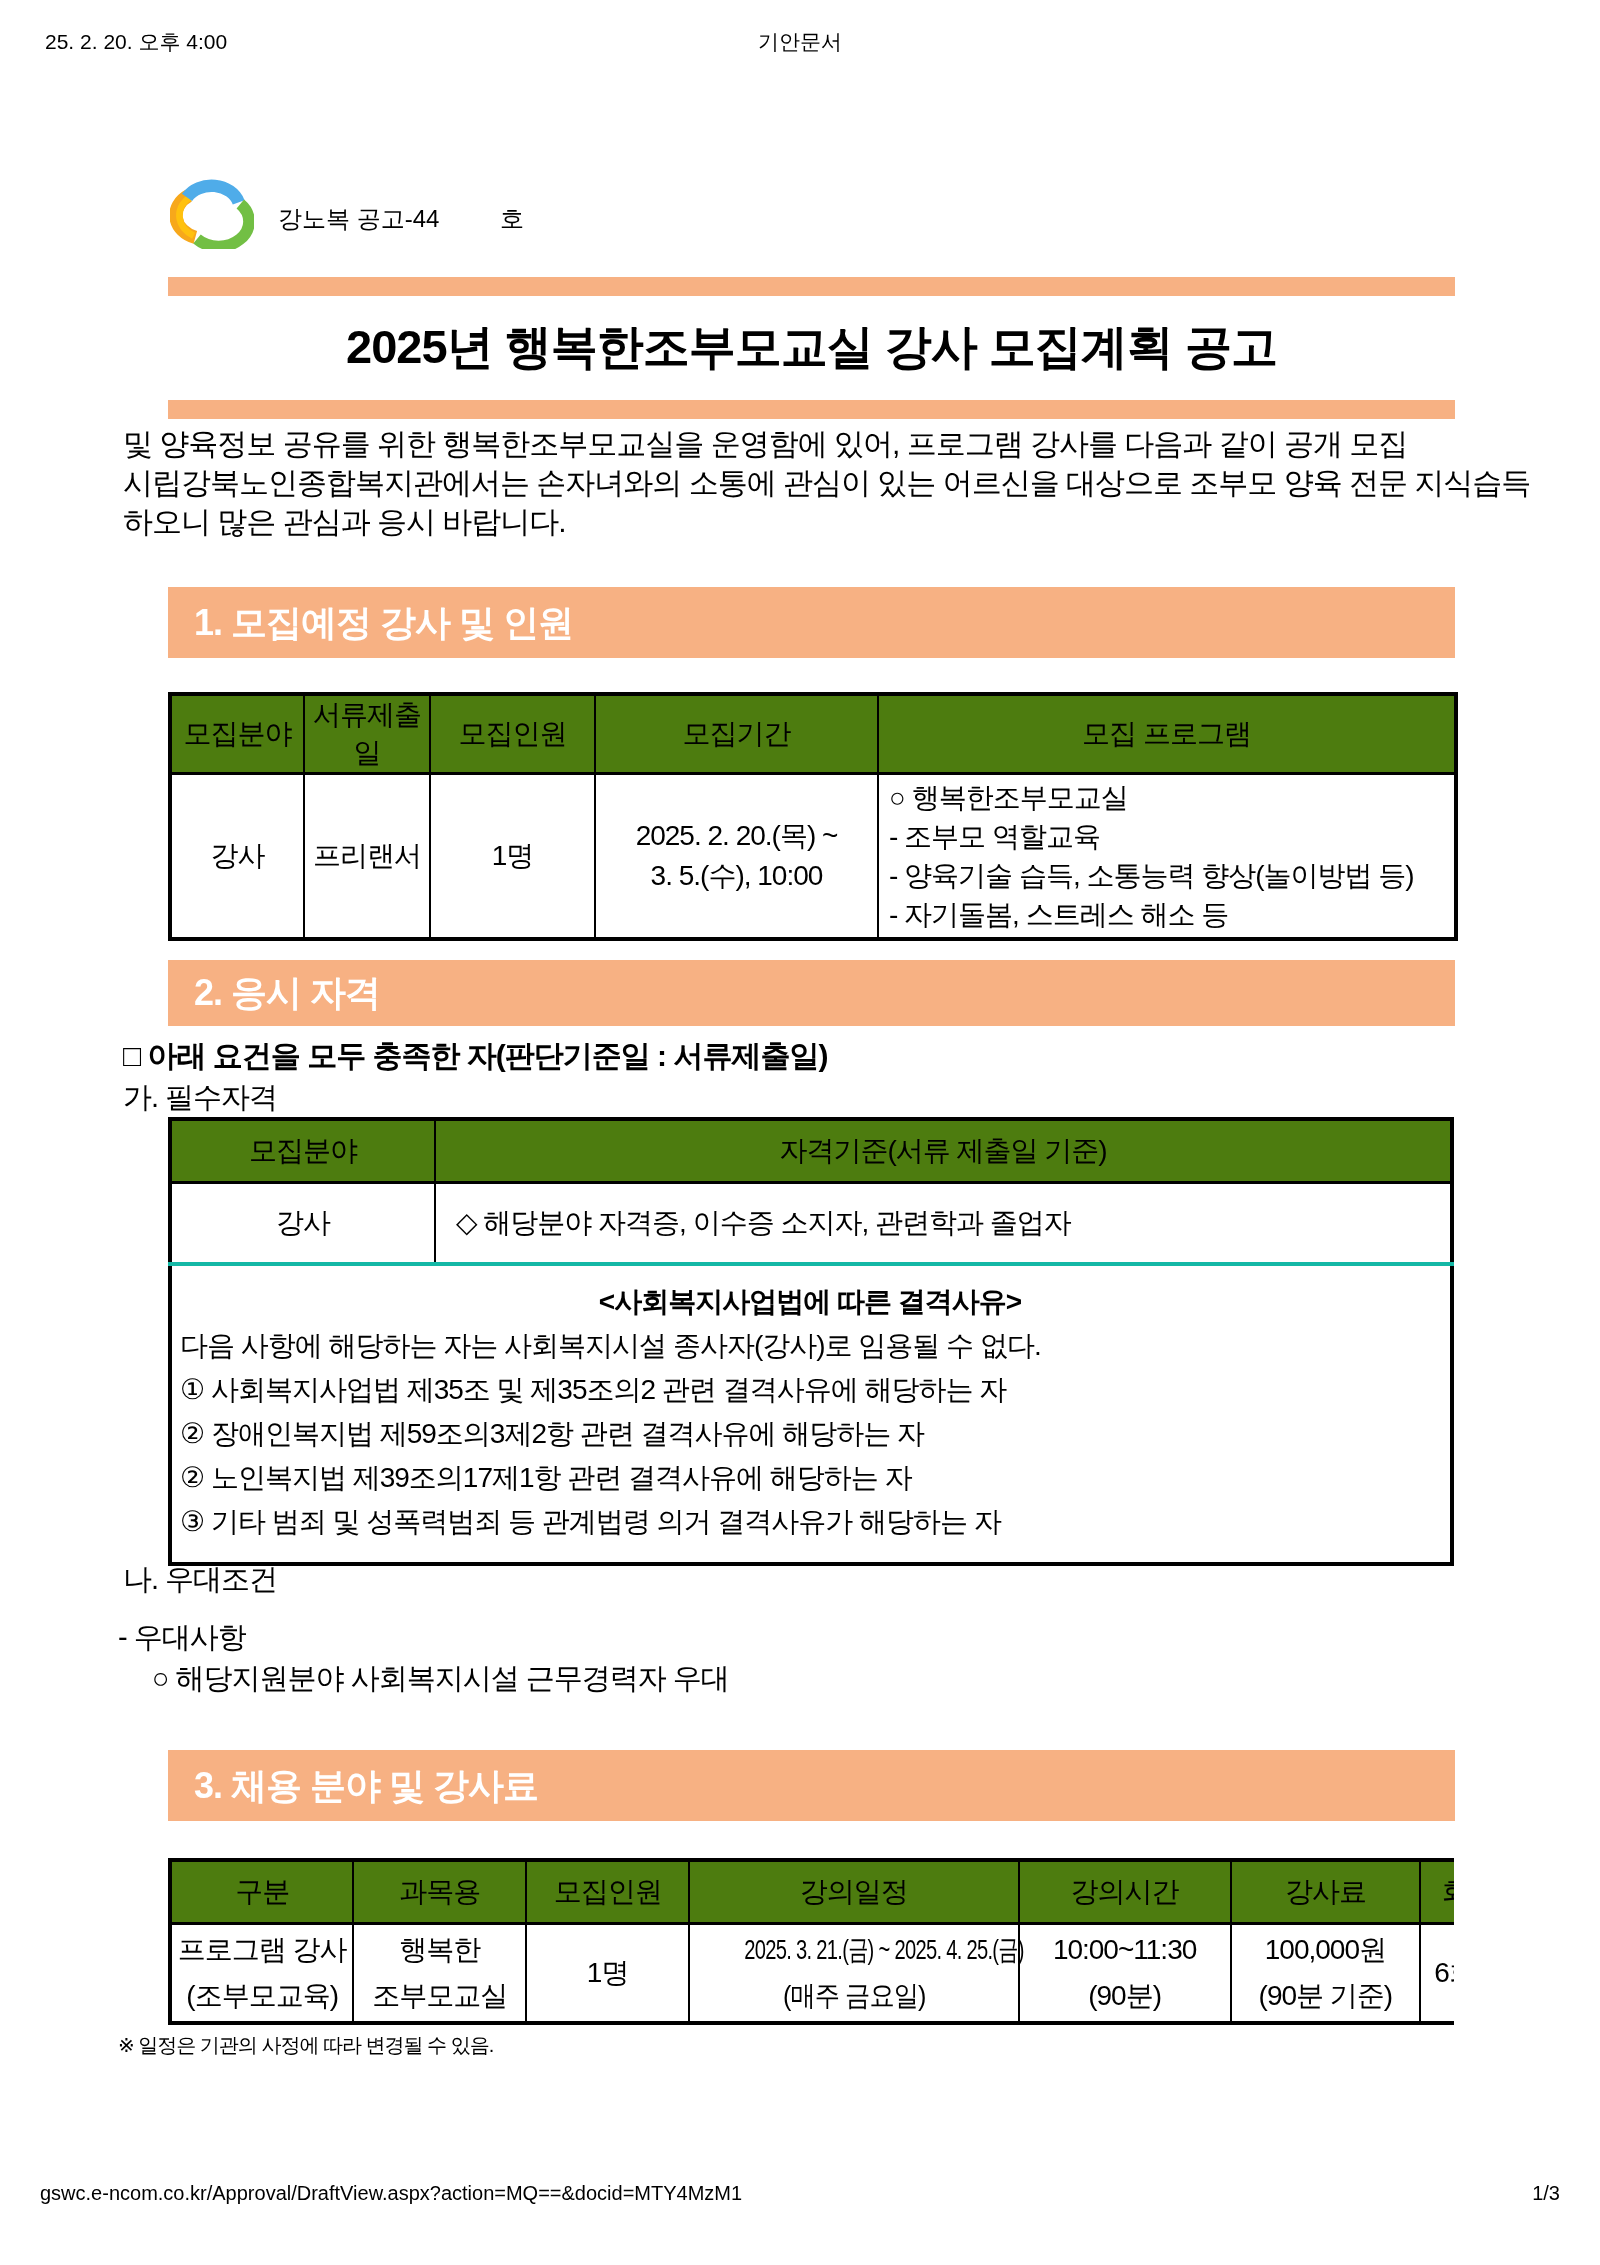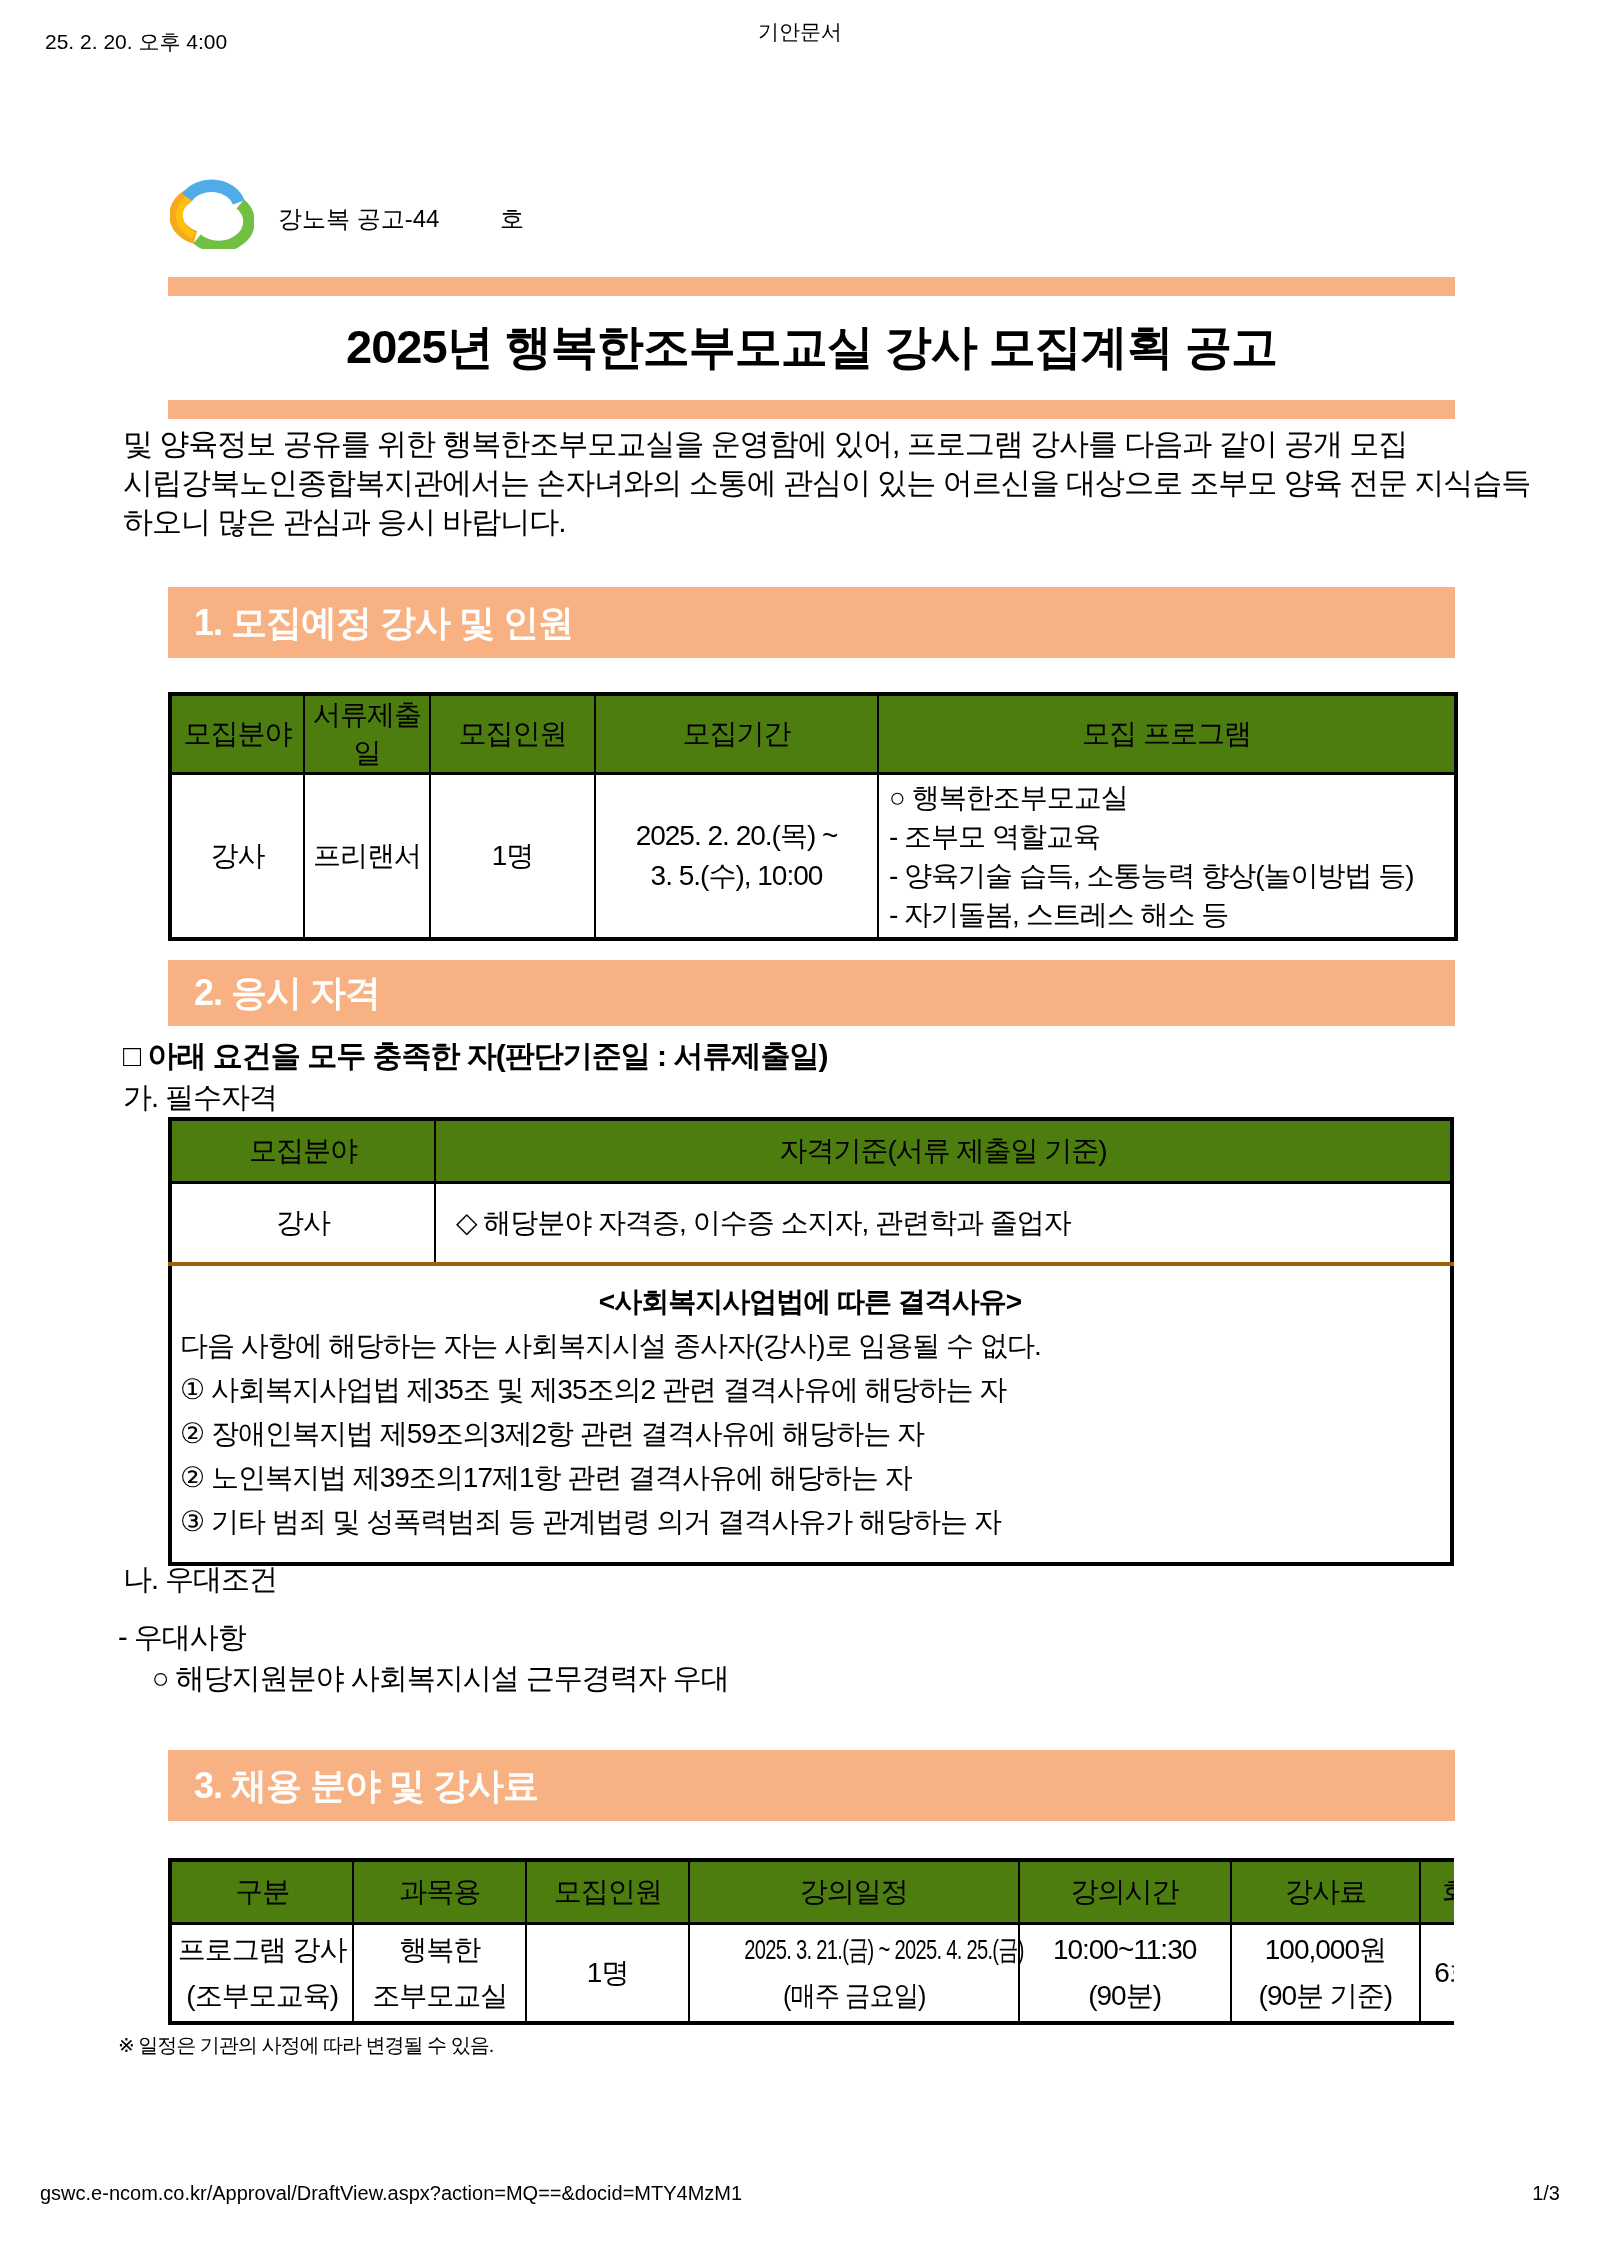--- a/index.html
+++ b/index.html
@@ -4,21 +4,21 @@
 <style>
   html,body{margin:0;padding:0;}
   body{
     width:1600px;height:2265px;position:relative;overflow:hidden;
     background:#ffffff;color:#000;
     font-family:"Liberation Sans","DejaVu Sans",sans-serif;
   }
   .abs{position:absolute;}
   
   .print-ts{left:45px;top:28px;font-size:21px;}
-  .print-doctype{left:50%;top:18px;transform:translateX(-50%);font-size:21px;}
+  .print-doctype{left:50%;top:28px;transform:translateX(-50%);font-size:21px;}
   
   .logo{left:170px;top:179px;width:84px;height:70px;}
   .doc-no{left:278px;top:203px;font-size:24px;}
   .doc-no-suffix{left:500px;top:203px;font-size:24px;}
   
   .bar{left:168px;width:1287px;height:19px;background:#F7B183;}
   .bar-top{top:277px;} .bar-bottom{top:400px;}
   .page-title{left:168px;top:316px;width:1287px;text-align:center;
     font-size:47px;font-weight:700;letter-spacing:-1px;}
   .banner{left:168px;width:1287px;height:71px;background:#F7B183;color:#fff;
@@ -45,21 +45,21 @@
   .t1{left:168px;top:692px;width:1286px;}
   .t1 th{height:60px;}
   .t1 .row-main td{height:162px;}
   .cell-left{text-align:left;padding-left:10px;}
   .cell-left div{line-height:39px;white-space:nowrap;}
   .two-line{line-height:40px;}
   .t2{left:168px;top:1117px;width:1286px;}
   .t2 th{height:60px;}
   .t2 .row-crit td{height:78px;}
   .crit-cell{text-align:left;padding-left:20px;white-space:nowrap;margin-left:16px;}
-  .t2 .merged td{border-top:4px solid #a16207;text-align:left;
+  .t2 .merged td{border-top:4px solid #14b8a6;text-align:left;
     padding:14px 10px 18px 8px;vertical-align:top;}
   .disq-title{text-align:center;font-weight:700;line-height:44px;}
   .disq-line{line-height:44px;white-space:nowrap;}
   .t3wrap{left:168px;top:1858px;width:1286px;height:202px;overflow:hidden;}
   .t3{width:1352px;}
   .t3 th{height:60px;}
   .t3 .row-main td{height:96px;}
   .t3 .row-main .ln{line-height:46px;white-space:nowrap;}
   .squish{display:inline-block;transform:scaleX(0.72);transform-origin:center;}
   .squish2{display:inline-block;transform:scaleX(0.9);transform-origin:center;}

